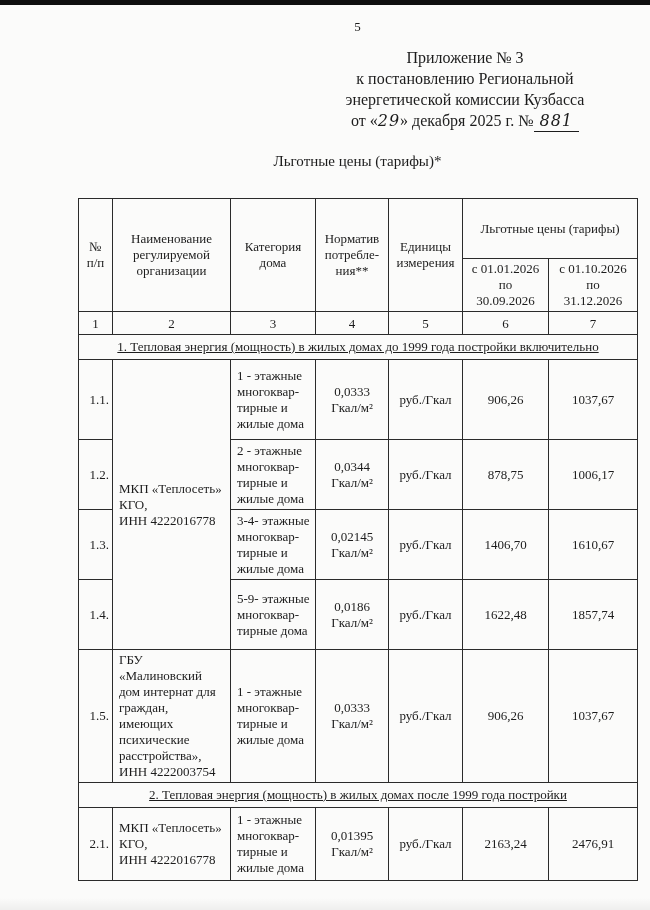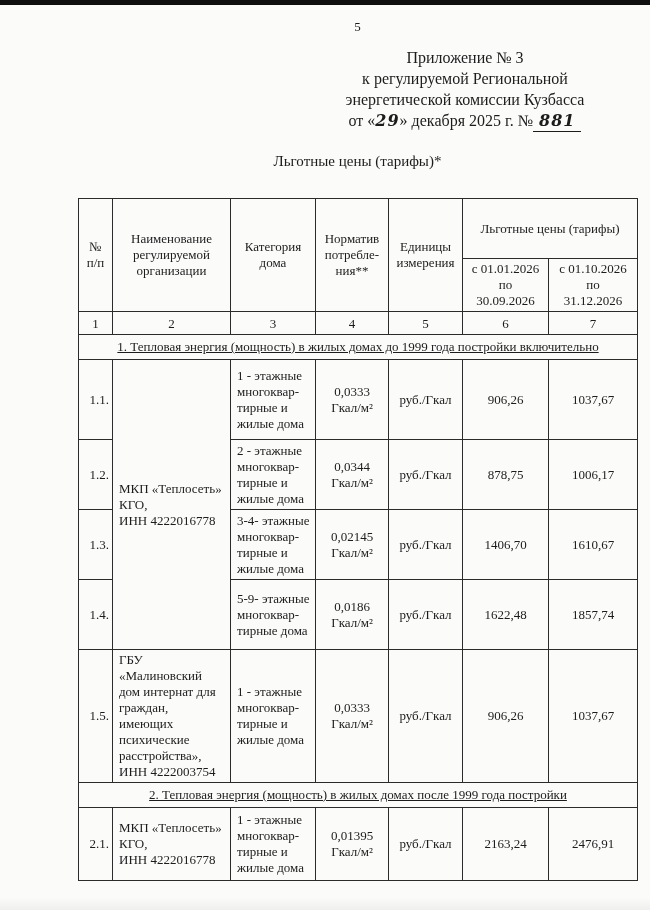--- a/index.html
+++ b/index.html
@@ -31,21 +31,20 @@
     width:300px;
     margin:12px 22px 0 auto;
     text-align:center;
     font-size:16px;
     line-height:21px;
   }
   .hand{
     font-style:italic;
     font-family:"DejaVu Serif",serif;
     letter-spacing:1px;
-    font-weight:bold;
   }
   .hand-underline{
     border-bottom:1px solid #1c1c1c;
     padding:0 6px 1px 6px;
   }
   .doc-title{
     margin-top:20px;
     text-align:center;
     font-size:15px;
     line-height:21px;
@@ -87,21 +86,21 @@
 <body>
 
 <div class="top-strip"></div>
 
 <div class="content">
 
   <div class="page-num">5</div>
 
   <div class="annex">
     <div>Приложение № 3</div>
-    <div>к регулируемой Региональной</div>
+    <div>к постановлению Региональной</div>
     <div>энергетической комиссии Кузбасса</div>
     <div><span>от «</span><span class="hand">29</span><span>» декабря 2025 г. №</span><span class="hand hand-underline">881</span></div>
   </div>
 
   <div class="doc-title">
     <div>Льготные цены (тарифы)*</div>
   </div>
 
   <table>
     <colgroup>

